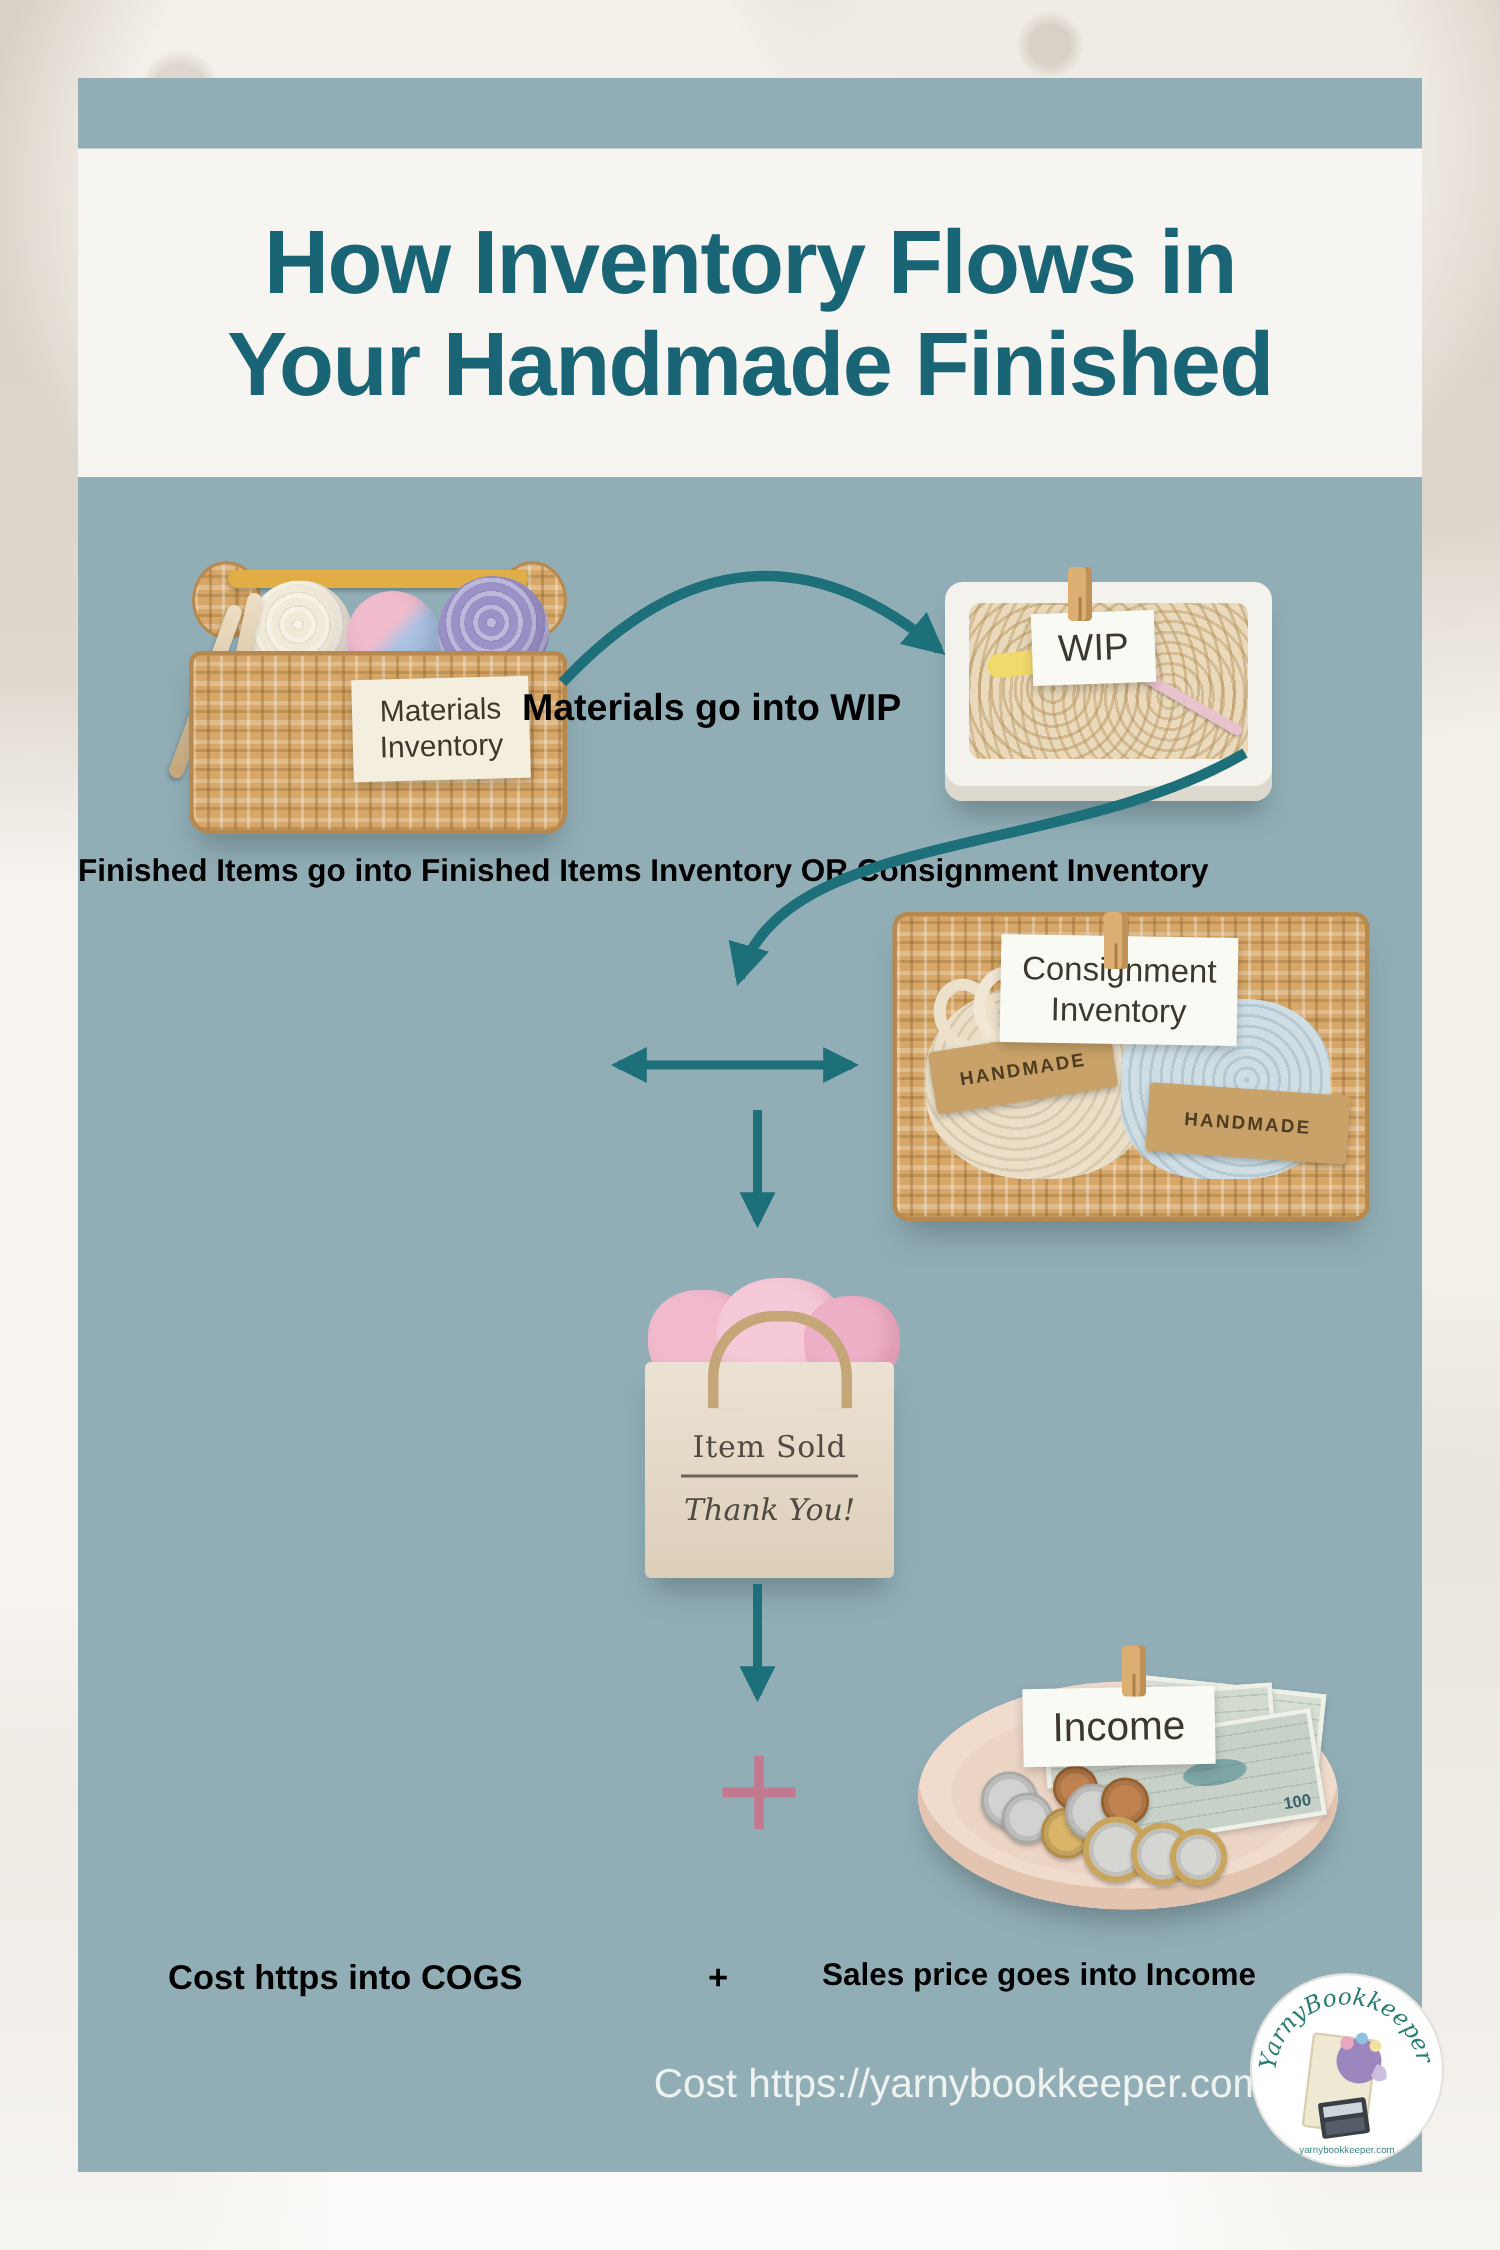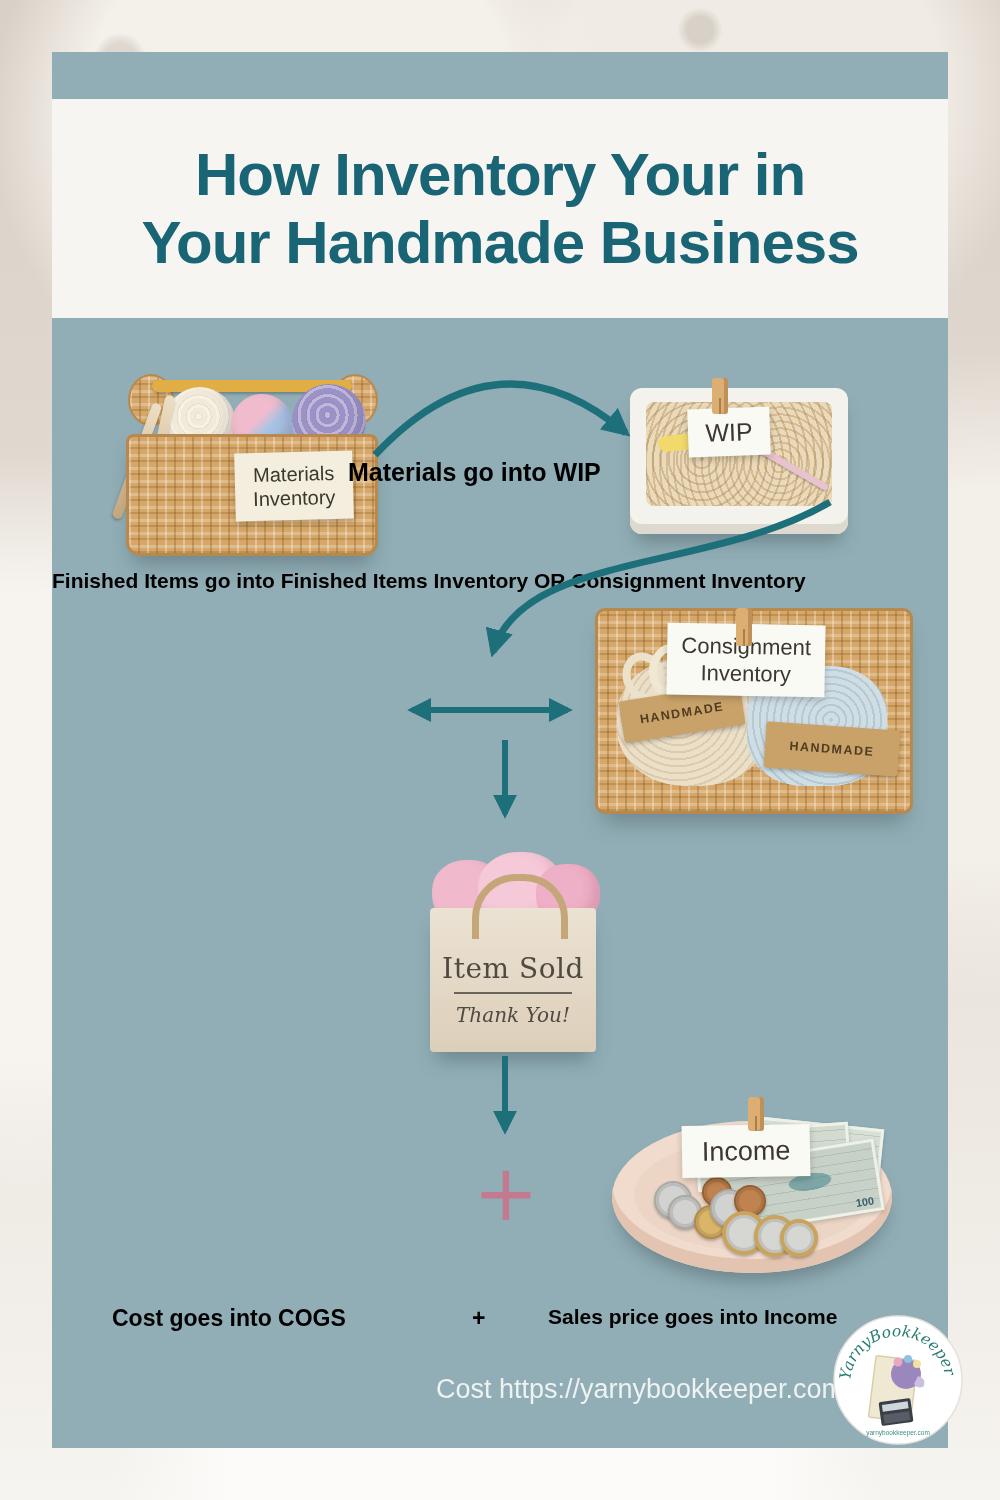--- a/index.html
+++ b/index.html
@@ -58,22 +58,22 @@
     display:flex;align-items:center;justify-content:center;
     color:#4f3c21;font-size:12.5px;font-weight:700;letter-spacing:1.5px;}
   svg.flow{position:absolute;left:0;top:0;z-index:5;pointer-events:none;}
 </style>
 </head>
 <body>
 
 <div id="panel">
 
   <div id="title-band">
-    <div class="title-line">How Inventory Your in</div>
-    <div class="title-line">Your Handmade Business</div>
+    <div class="title-line">How Inventory Flows in</div>
+    <div class="title-line">Your Handmade Finished</div>
   </div>
 
   <svg class="flow" width="896" height="1396" viewBox="0 0 896 1396">
     <defs>
       <marker id="ah" viewBox="0 0 10 10" refX="8" refY="5" markerWidth="4" markerHeight="4" orient="auto-start-reverse">
         <path d="M0,0 L10,5 L0,10 Z" fill="#1d6f7a"></path>
       </marker>
     </defs>
     <path d="M 323 403 Q 445 273 574 381" fill="none" stroke="#1d6f7a" stroke-width="7" marker-end="url(#ah)"></path>
     <path d="M 778 450 C 660 520 470 500 441 600" fill="none" stroke="#1d6f7a" stroke-width="7" marker-end="url(#ah)"></path>
@@ -127,21 +127,21 @@
     <div class="card white abs" style="left:72px;top:16px;width:158px;height:72px;font-size:22px;line-height:1.25;transform:rotate(1deg);z-index:5;">Consignment Inventory</div>
   </div>
 
   <div class="abs" style="left:372px;top:800px;width:178px;height:200px;">
     <div class="abs" style="left:8px;top:8px;width:72px;height:66px;border-radius:46%;background:#f0b9cc;box-shadow:inset -8px -6px 10px rgba(170,90,120,.25);"></div>
     <div class="abs" style="left:54px;top:0;width:86px;height:76px;border-radius:46%;background:#f5c9d8;box-shadow:inset -10px -8px 12px rgba(170,90,120,.25);"></div>
     <div class="abs" style="left:112px;top:12px;width:64px;height:60px;border-radius:46%;background:#eeb0c6;box-shadow:inset -8px -6px 10px rgba(170,90,120,.25);"></div>
     <div class="abs" style="left:6px;top:56px;width:166px;height:144px;background:linear-gradient(180deg,#ece2d3,#dccfba);border-radius:4px;box-shadow:0 14px 18px -6px rgba(50,60,65,.35);"></div>
     <div class="abs" style="left:48px;top:22px;width:82px;height:58px;border:7px solid #c4a678;border-bottom:none;border-radius:44px 44px 0 0;"></div>
     <div class="abs" style="left:6px;top:100px;width:166px;text-align:center;font-family:'DejaVu Serif',serif;color:#4f4a42;">
-      <div style="font-size:28px;letter-spacing:.5px;">Item Sold</div>
+      <div style="font-size:20px;letter-spacing:.5px;">Item Sold</div>
       <div style="width:118px;height:2px;background:#6a645a;margin:7px auto 9px;"></div>
       <div style="font-size:20px;font-style:italic;">Thank You!</div>
     </div>
   </div>
 
   <div class="abs" style="left:414px;top:1096px;width:80px;height:90px;display:flex;align-items:center;justify-content:center;color:#c3798f;font-family:'DejaVu Sans',sans-serif;font-size:78px;font-weight:400;">+</div>
 
 
   <div class="abs" style="left:556px;top:1043px;width:290px;height:184px;">
     <div class="abs" style="left:4px;top:26px;width:280px;height:152px;border-radius:50%;background:#f0dbcd;box-shadow:inset 0 -14px 0 #e3c4b1, 0 14px 18px -6px rgba(50,60,65,.35);"></div>
@@ -158,21 +158,21 @@
     <div class="coin gold" style="left:86px;top:110px;width:30px;height:30px;"></div>
     <div class="coin silver" style="left:102px;top:94px;width:34px;height:34px;"></div>
     <div class="coin copper" style="left:126px;top:90px;width:28px;height:28px;"></div>
     <div class="coin goldrim" style="left:114px;top:116px;width:36px;height:36px;"></div>
     <div class="coin goldrim" style="left:146px;top:120px;width:34px;height:34px;"></div>
     <div class="coin goldrim" style="left:172px;top:124px;width:30px;height:30px;"></div>
     <div class="pin" style="left:140px;top:2px;height:34px;"></div>
     <div class="card white abs" style="left:74px;top:30px;width:128px;height:52px;font-size:27px;transform:rotate(-1deg);z-index:5;">Income</div>
   </div>
 
-  <div class="caption abs" style="left:60px;top:1253px;width:350px;font-size:23px;">Cost goes into COGS</div>
+  <div class="caption abs" style="left:60px;top:1253px;width:350px;font-size:23px;">Cost https into COGS</div>
   <div class="caption abs" style="left:420px;top:1253px;width:56px;font-size:23px;">+</div>
   <div class="caption abs" style="left:496px;top:1253px;width:370px;font-size:21px;">Sales price goes into Income</div>
 
   <div class="abs" style="left:290px;top:1322px;width:596px;text-align:center;font-size:27px;color:#eef2f1;">Cost https://yarnybookkeeper.com</div>
 
   <div class="abs" style="left:780px;top:1262px;width:132px;height:132px;z-index:7;">
     <svg width="132" height="132" viewBox="0 0 132 132">
       <circle cx="66" cy="66" r="64" fill="#ffffff" stroke="#e4e2dc" stroke-width="1.5"></circle>
       <defs>
         <path id="logo-arc" d="M 20 84 A 48 48 0 1 1 112 84" fill="none"></path>

